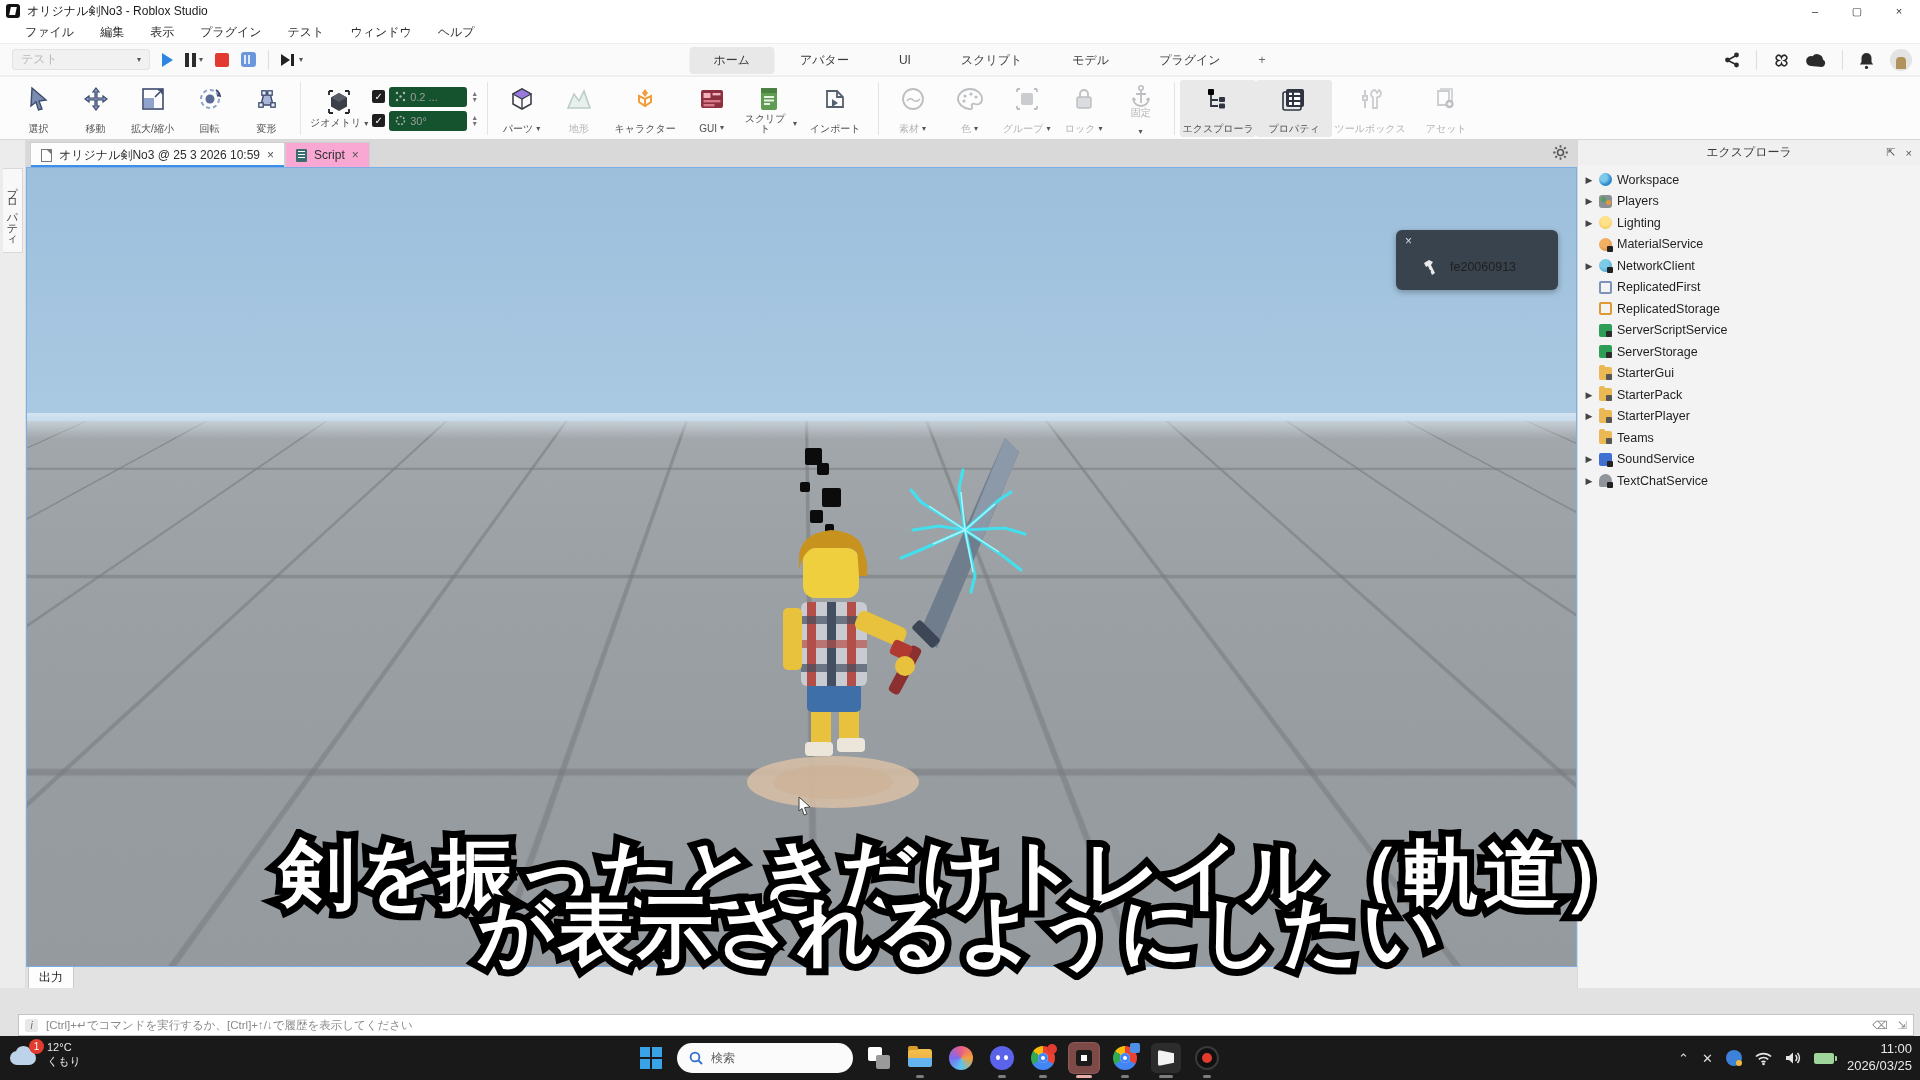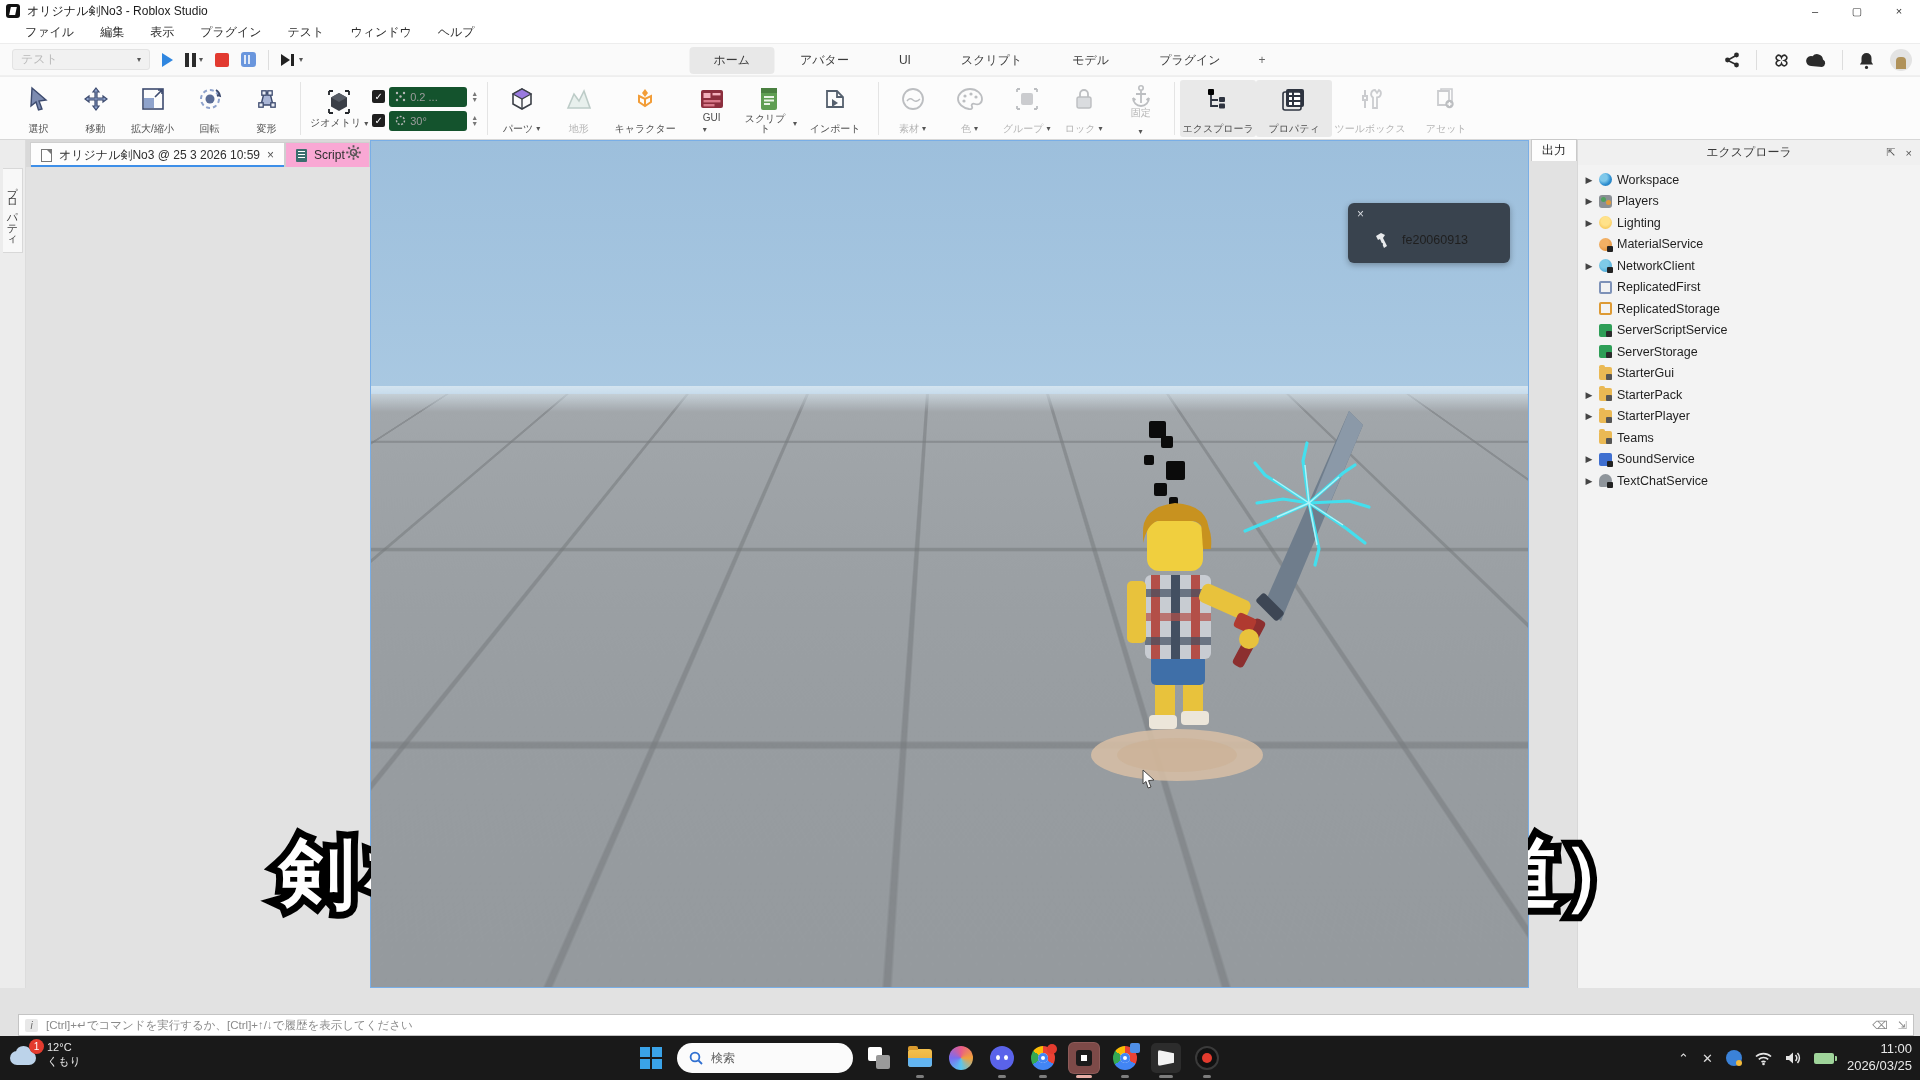--- a/index.html
+++ b/index.html
@@ -54,21 +54,21 @@
   .geo-rows { display:flex; flex-direction:column; gap:4px; }
   .geo-row { display:flex; align-items:center; gap:4px; }
   .chk { width:13px; height:13px; background:#1f1f1f; border-radius:2px; color:#fff; font-size:10px; display:flex; align-items:center; justify-content:center; }
   .snap-field { width:78px; height:20px; background:#14532d; border-radius:3px; display:flex; align-items:center; gap:4px; padding:0 6px; font-size:11px; color:#9c9c9c; }
   .stepper { display:flex; flex-direction:column; font-size:7px; color:#777; line-height:.8; }
 
   
   #main { position:absolute; top:140px; left:0; right:0; bottom:44px; background:#e2e2e2; }
   #leftstrip { position:absolute; left:0; top:0; width:26px; bottom:48px; background:#ececec; border-right:1px solid #dcdcdc; }
   .v-tab { writing-mode:vertical-rl; font-size:11px; color:#3c3c3c; margin:28px auto 0; background:#f8f8f8; border:1px solid #d8d8d8; border-left:none; padding:10px 2px; }
-  #center { position:absolute; left:26px; right:343px; top:0; bottom:48px; display:flex; flex-direction:row; }
+  #center { position:absolute; left:26px; right:343px; top:0; bottom:48px; display:flex; flex-direction:column; }
 
   
   #doctabbar { height:27px; background:#d9d9d9; display:flex; align-items:flex-end; position:relative; padding-left:4px; }
   .dtab { height:25px; display:flex; align-items:center; gap:7px; padding:0 10px; font-size:12px; color:#2e2e2e; background:#f9a8d4; border:1px solid #cfcfcf; border-bottom:none; }
   .dtab.active { background:#fdfdfd; box-shadow:inset 0 -2px 0 #3e8fe8; }
   .dtab .x { color:#555; font-size:12px; }
   .doc-ic { width:11px; height:13px; background:#fff; border:1px solid #777; position:relative; }
   .doc-ic::after{ content:""; position:absolute; right:-1px; top:-1px; border:3px solid #777; border-left-color:transparent; border-bottom-color:transparent; }
   .script-ic { width:11px; height:13px; background:#3a6e6e; border-radius:1px; position:relative; }
   .script-ic::after{ content:""; position:absolute; left:2px; top:2px; width:7px; height:1.5px; background:#fff; box-shadow:0 3px 0 #fff,0 6px 0 #fff; }
@@ -392,21 +392,21 @@
   <div class="tool">
     <span class="ic">
       <svg width="24" height="20" viewBox="0 0 24 20">
           <rect x="1" y="1" width="22" height="18" rx="2" fill="#8c2f3e"></rect>
           <rect x="3.5" y="4" width="7" height="5" fill="#f2b0bc"></rect>
           <rect x="12.5" y="4" width="8" height="2.4" fill="#f2b0bc"></rect>
           <rect x="3.5" y="11" width="17" height="2.4" fill="#d87a8a"></rect>
           <rect x="3.5" y="15" width="11" height="2.4" fill="#d87a8a"></rect>
         </svg>
     </span>
-    <span style="display:flex;align-items:flex-start;gap:3px;flex-direction:column;">
+    <span style="display:flex;align-items:flex-start;gap:3px;">
         <span>GUI</span>
         <span class="dd-arrow">▾</span>
       </span>
   </div>
   <div class="tool">
     <span class="ic">
       <svg width="20" height="24" viewBox="0 0 20 24">
           <rect x="2" y="1" width="16" height="22" rx="2" fill="#5f9e52"></rect>
           <rect x="2" y="1" width="16" height="5" fill="#4a8040"></rect>
           <path d="M5 10 H15 M5 13.5 H15 M5 17 H11" stroke="#eaf4e6" stroke-width="1.8"></path>

